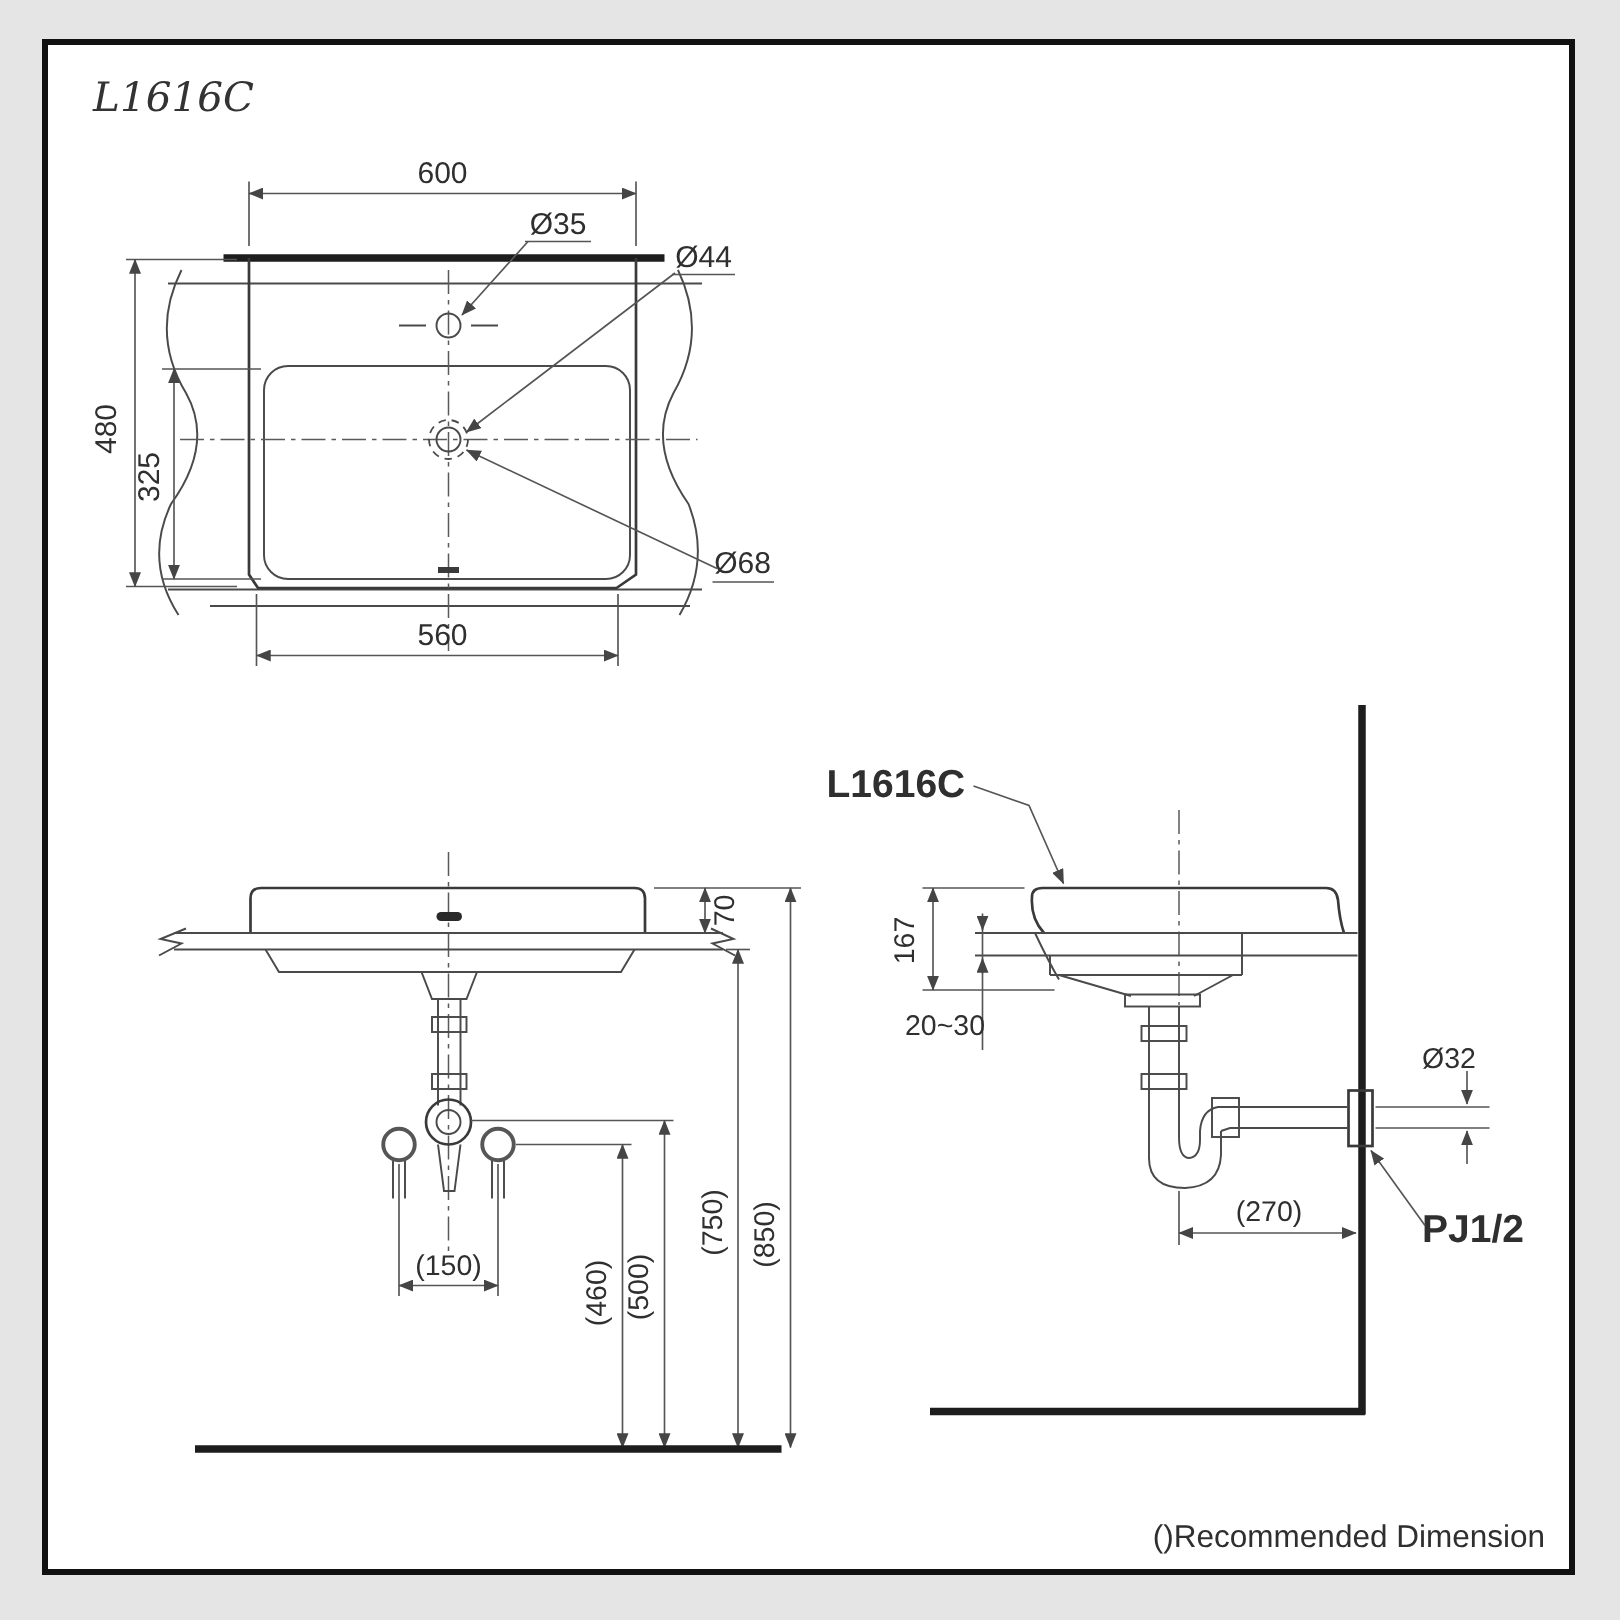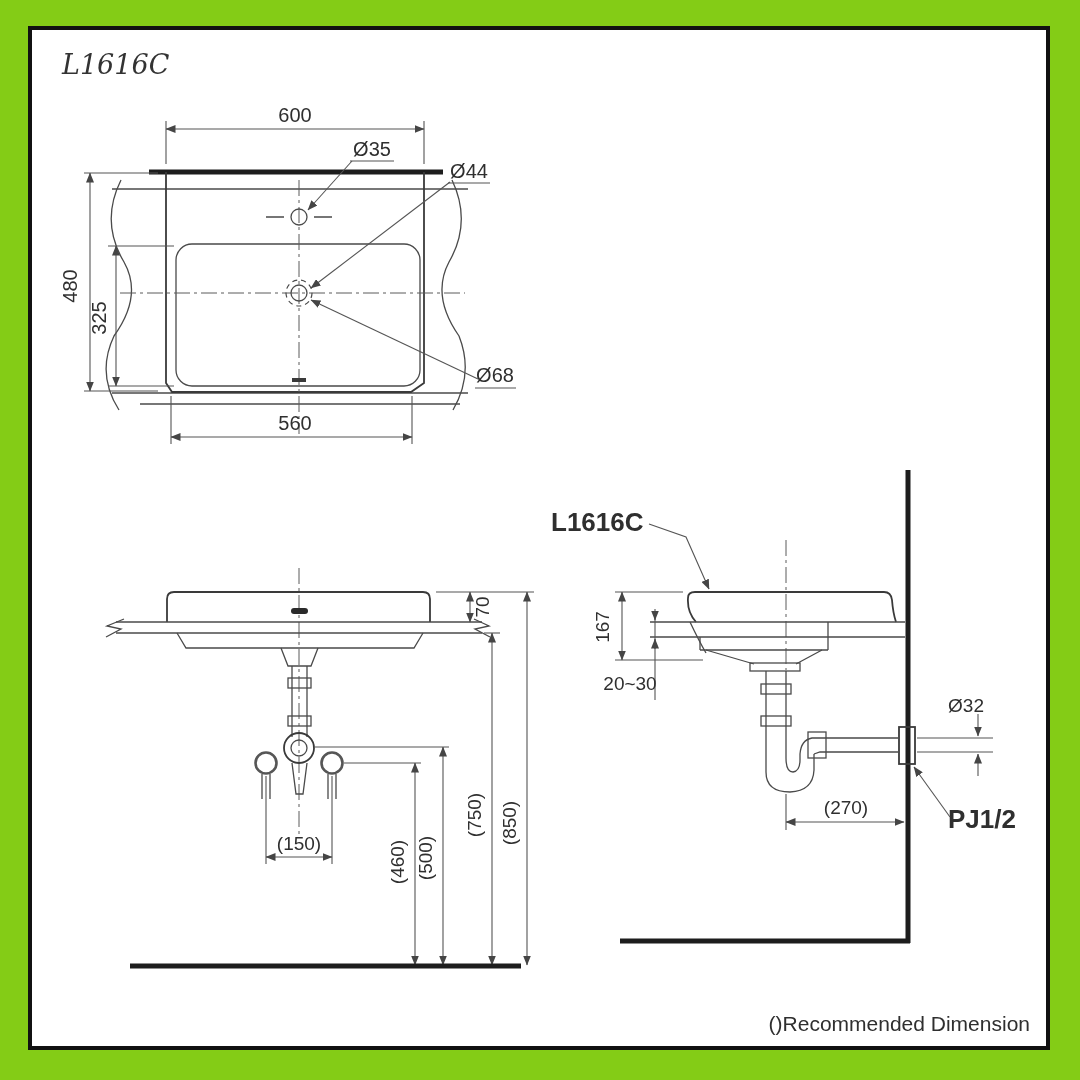--- a/index.html
+++ b/index.html
@@ -1,16 +1,16 @@
 <!DOCTYPE html>
 <html><head>
 <meta charset="utf-8">
 <style>
   html,body{margin:0;padding:0;background:#fff;}
-  .sheet{position:relative;width:1080px;height:1080px;background:#84cc16;
+  .sheet{position:relative;width:1080px;height:1080px;background:#e5e5e5;
          font-family:"Liberation Sans",sans-serif;text-align:center;}
   svg{display:block;}
   
   .t  {stroke:#4a4a4a;stroke-width:1.3;fill:none;}           
   .m  {stroke:#3a3a3a;stroke-width:1.8;fill:none;}           
   .k  {stroke:#1d1d1d;stroke-width:5;fill:none;}             
   .d  {stroke:#555;stroke-width:1.1;fill:none;}              
   .c  {stroke:#5a5a5a;stroke-width:1;fill:none;stroke-dasharray:16 4 3 4;} 
   .dc {stroke:#4a4a4a;stroke-width:1.2;fill:none;stroke-dasharray:5 4;}    
   text{fill:#2f2f2f;font-family:"Liberation Sans",sans-serif;font-size:20px;}

